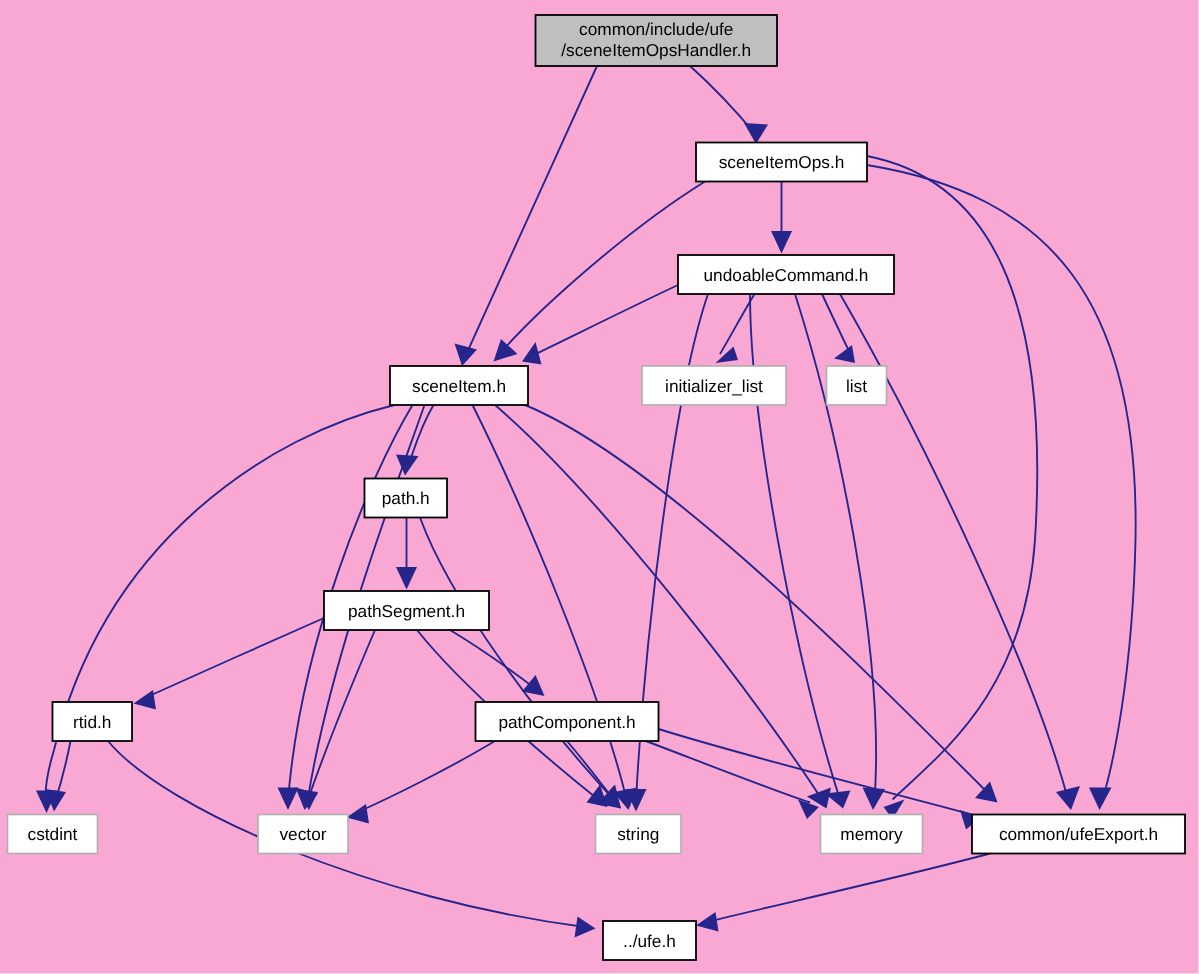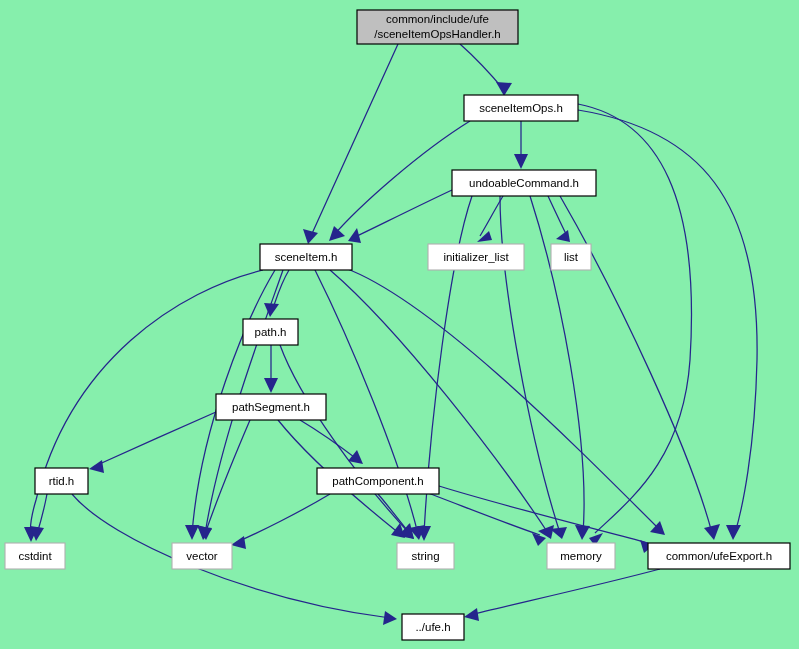--- a/index.html
+++ b/index.html
@@ -4,21 +4,21 @@
 <style>
   html, body {
     margin: 0;
     padding: 0;
     background: #ffffff;
   }
   #graph-root {
     position: relative;
     width: 799px;
     height: 649px;
-    background: #86efac;
+    background: #f9a8d4;
     font-family: "Liberation Sans", sans-serif;
     overflow: hidden;
   }
   svg#graph-canvas {
     position: absolute;
     left: 0;
     top: 0;
     width: 799px;
     height: 649px;
   }

